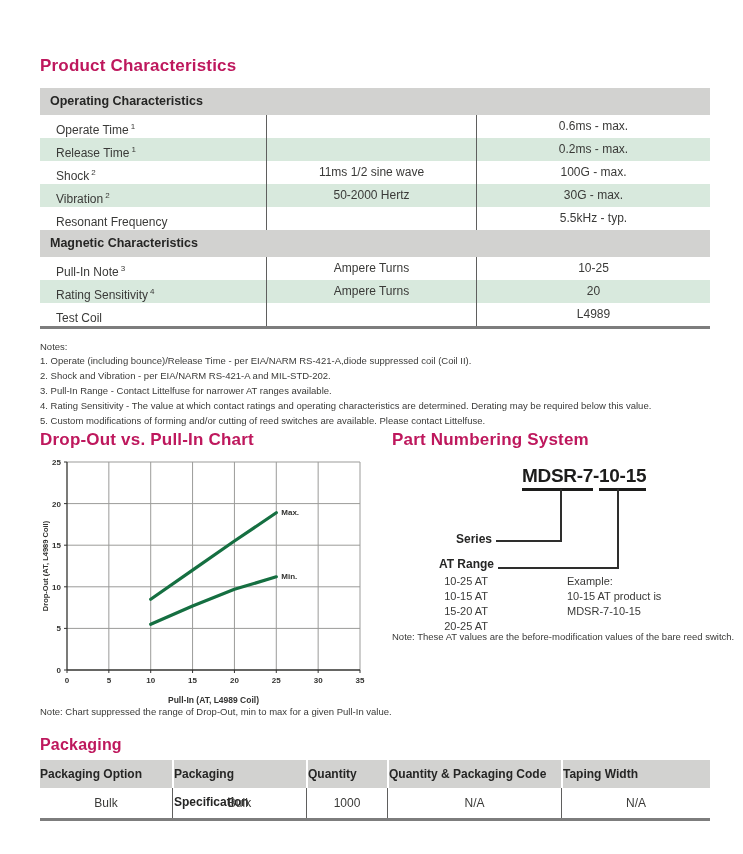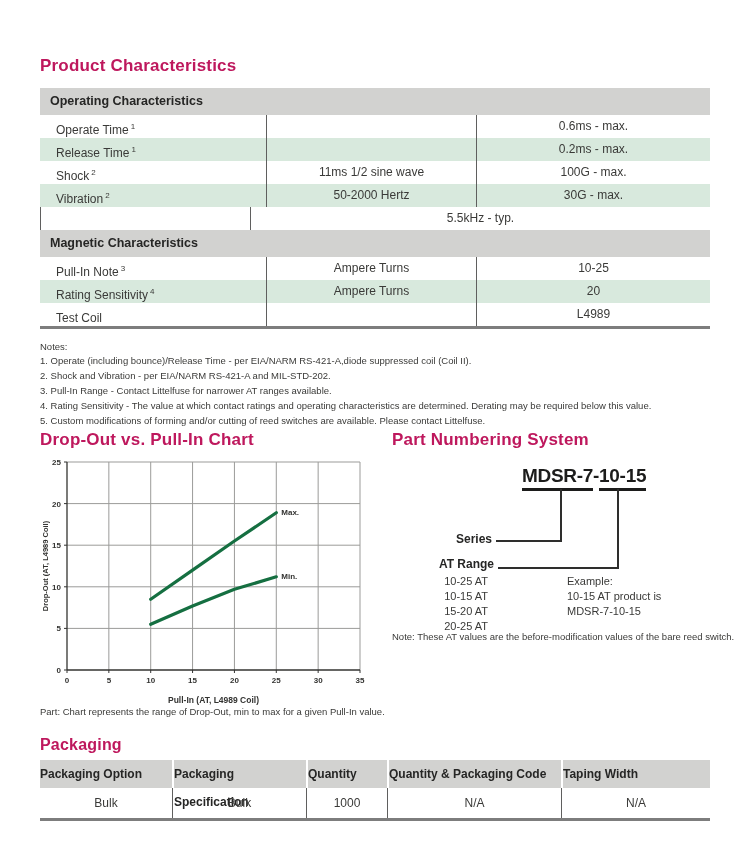--- a/index.html
+++ b/index.html
@@ -102,20 +102,21 @@
       <div class="tc1"><span>Shock</span><sup>2</sup></div>
       <div class="tc2">11ms 1/2 sine wave</div>
       <div class="tc3">100G - max.</div>
     </div>
     <div class="trow green">
       <div class="tc1"><span>Vibration</span><sup>2</sup></div>
       <div class="tc2">50-2000 Hertz</div>
       <div class="tc3">30G - max.</div>
     </div>
     <div class="trow">
+      <div class="tc1"><span>Resonant Frequency</span><sup></sup></div>
       <div class="tc2"></div>
       <div class="tc3">5.5kHz - typ.</div>
     </div>
 
     <div class="band">Magnetic Characteristics</div>
 
     <div class="trow">
       <div class="tc1"><span>Pull-In Note</span><sup>3</sup></div>
       <div class="tc2">Ampere Turns</div>
       <div class="tc3">10-25</div>
@@ -187,21 +188,21 @@
         <line x1="24" y1="9" x2="27" y2="9" stroke="#333331" stroke-width="1"></line>
         <text x="21" y="12" text-anchor="end" class="tick">25</text>
         <polyline points="110.71428571428571,146.28 152.57142857142856,117.16 194.42857142857142,88.03999999999999 236.28571428571428,59.75200000000001" fill="none" stroke="#156f41" stroke-width="3.2" stroke-linecap="round" stroke-linejoin="round"></polyline>
         <text x="241.28571428571428" y="61.75200000000001" class="slab">Max.</text>
         <polyline points="110.71428571428571,171.24 152.57142857142856,152.936 194.42857142857142,136.296 236.28571428571428,123.816" fill="none" stroke="#156f41" stroke-width="3.2" stroke-linecap="round" stroke-linejoin="round"></polyline>
         <text x="241.28571428571428" y="125.816" class="slab">Min.</text>
         <text x="173.5" y="250" text-anchor="middle" class="axlab">Pull-In (AT, L4989 Coil)</text>
         <text x="8" y="113" text-anchor="middle" class="ylab" transform="rotate(-90 8 113)">Drop-Out (AT, L4989 Coil)</text>
       </svg>
   </div>
-  <div id="chart-note">Part: Chart represents the range of Drop-Out, min to max for a given Pull-In value.</div>
+  <div id="chart-note">Note: Chart suppressed the range of Drop-Out, min to max for a given Pull-In value.</div>
 
   <div class="sec-title" id="title-pn">Part Numbering System</div>
   <div id="pn">
     <div id="pn-number"><span class="pn-seg pn-u">MDSR-7</span><span class="pn-seg">-</span><span class="pn-seg pn-u">10-15</span></div>
     <div class="pn-line" id="pn-vline1"></div>
     <div class="pn-line" id="pn-hline1"></div>
     <div class="pn-line" id="pn-vline2"></div>
     <div class="pn-line" id="pn-hline2"></div>
     <div class="pn-label" id="pn-series">Series</div>
     <div class="pn-label" id="pn-atrange">AT Range</div>

